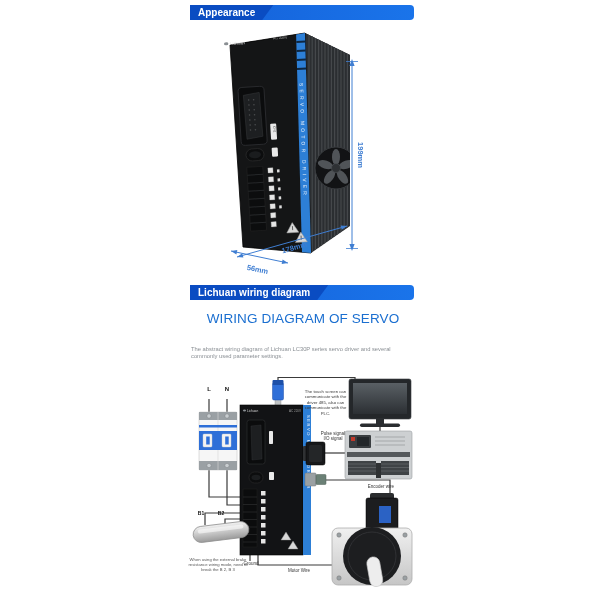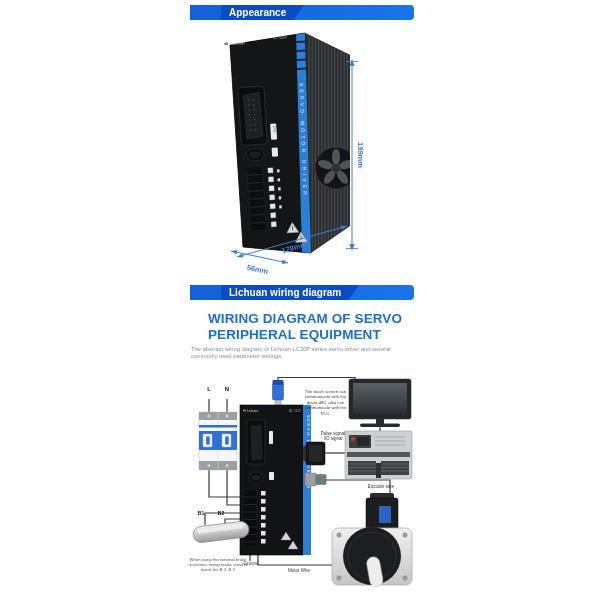--- a/index.html
+++ b/index.html
@@ -3,26 +3,26 @@
 <meta charset="utf-8">
 <style>
   html,body { margin:0; padding:0; background:#ffffff; }
   body { width:600px; height:600px; font-family:"Liberation Sans", sans-serif; }
   #page { position:relative; width:600px; height:600px; background:#ffffff; overflow:hidden; }
 
   .banner { position:absolute; left:190px; width:224px; height:15px; border-radius:0 4px 4px 0;
             background:linear-gradient(90deg,#1460d8,#1a74ea); }
   .banner .label { position:absolute; left:0; top:0; bottom:0; background:#0a4cc2; color:#ffffff;
             font-size:10px; font-weight:bold; line-height:15px; padding:0 18px 0 8px; white-space:nowrap;
-            clip-path:polygon(0 0, 100% 0, calc(100% - 11px) 100%, 0 100%);margin-left:31px; }
+            clip-path:polygon(0 0, 100% 0, calc(100% - 11px) 100%, 0 100%); }
   #banner-appearance { top:5px; }
   #banner-wiring { top:285px; }
 
-  .wiring-title { position:absolute; left:208px; top:311px; width:224px; color:#1b6fd0;
-            font-size:13.5px; font-weight:bold; line-height:15.5px; letter-spacing:0.1px; }
+  .wiring-title { position:absolute; left:191px; top:311px; width:224px; color:#1b6fd0;
+            font-size:13.5px; font-weight:normal; line-height:15.5px; letter-spacing:0.1px;text-align:center; }
   .wiring-desc { position:absolute; left:191px; top:346px; width:219px; color:#8a8f94;
             font-size:5.8px; line-height:7px; }
 
   #appearance-render { position:absolute; left:205px; top:28px; }
 
   #diagram { position:absolute; left:185px; top:373px; width:230px; height:227px; }
   #diagram svg { position:absolute; left:0; top:0; }
   .dlabel { position:absolute; color:#333333; font-size:4.5px; line-height:5.4px; text-align:center; }
   .dlabel.bold { font-weight:bold; color:#111111; }
   #label-l      { left:20px;  top:14px;  width:8px;  font-size:6px; }
@@ -190,21 +190,20 @@
       <text x="52" y="244" transform="rotate(12 52 244)" text-anchor="middle" font-size="7.5" font-weight="bold" stroke="none">56mm</text>
     </g>
   </svg>
 
   <div class="banner" id="banner-wiring">
     <div class="label">Lichuan wiring diagram</div>
   </div>
 
   <div class="wiring-title">
     <div>WIRING DIAGRAM OF SERVO</div>
-    <div>PERIPHERAL EQUIPMENT</div>
   </div>
   <div class="wiring-desc">The abstract wiring diagram of Lichuan LC30P series servo driver and several commonly used parameter settings.</div>
 
   <div id="diagram">
     <svg width="230" height="227" viewBox="0 0 230 227">
       <defs>
         <linearGradient id="metal2" x1="0" y1="0" x2="0" y2="1">
           <stop offset="0" stop-color="#f2f2f2"></stop>
             <stop offset="1" stop-color="#9b9b9b"></stop>
         </linearGradient>

